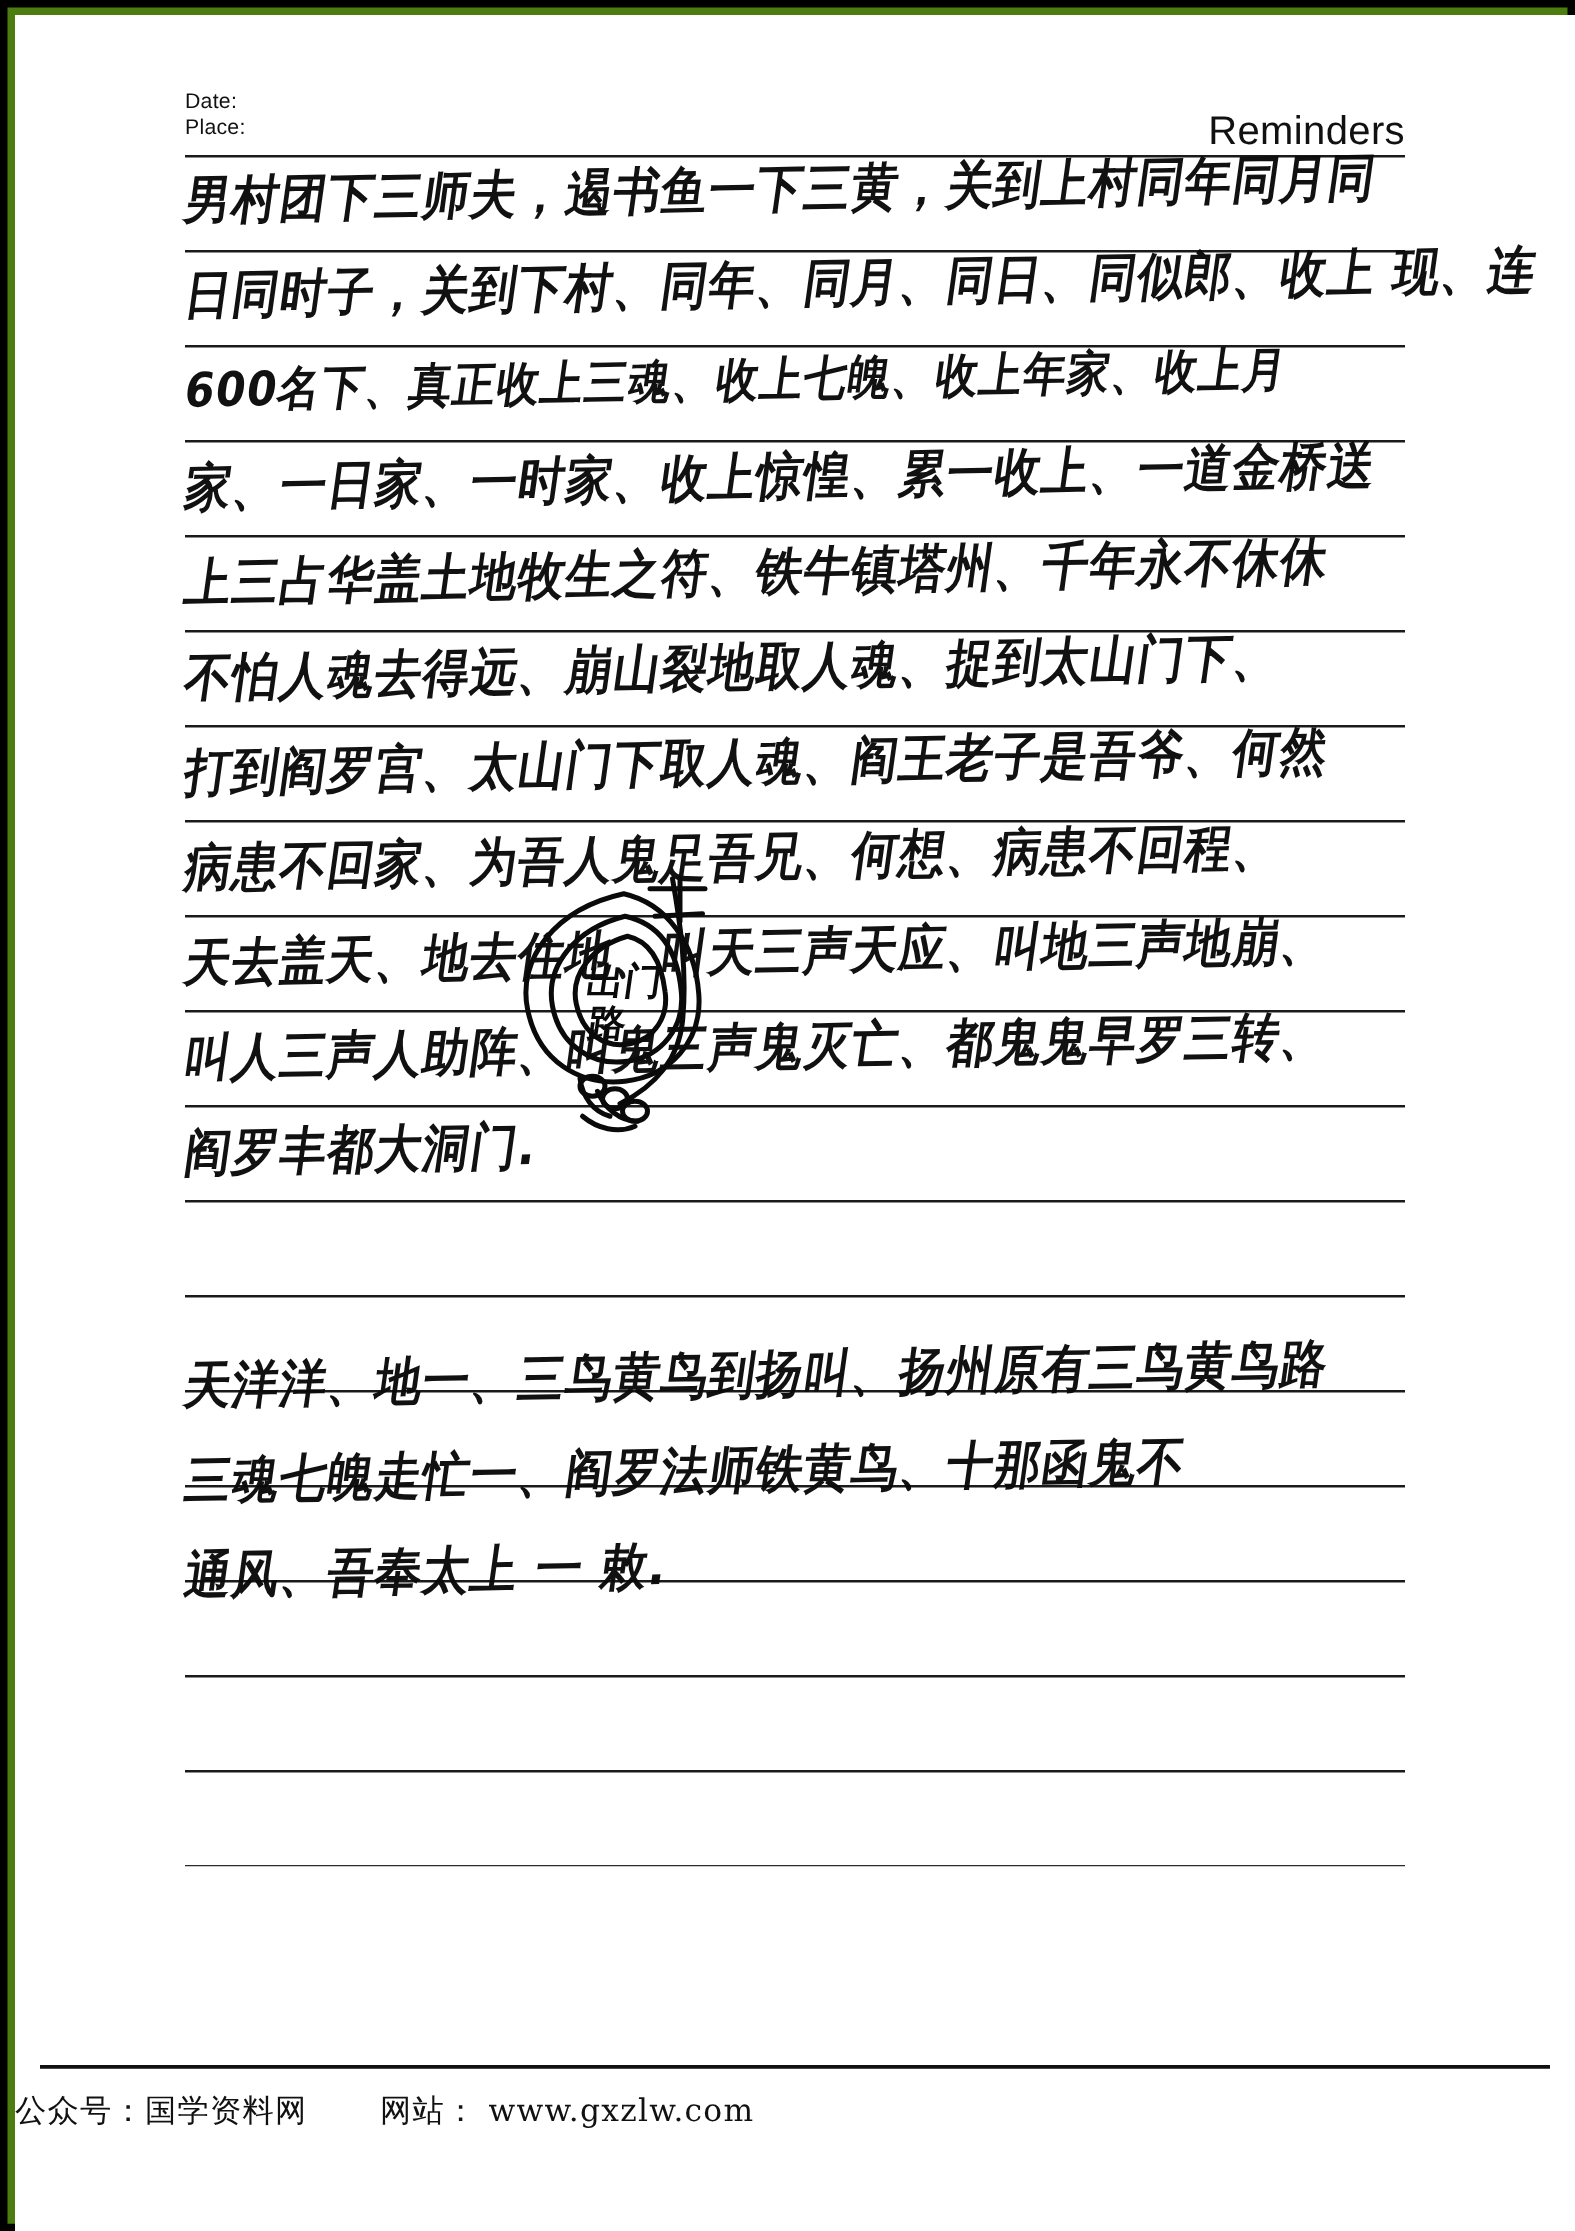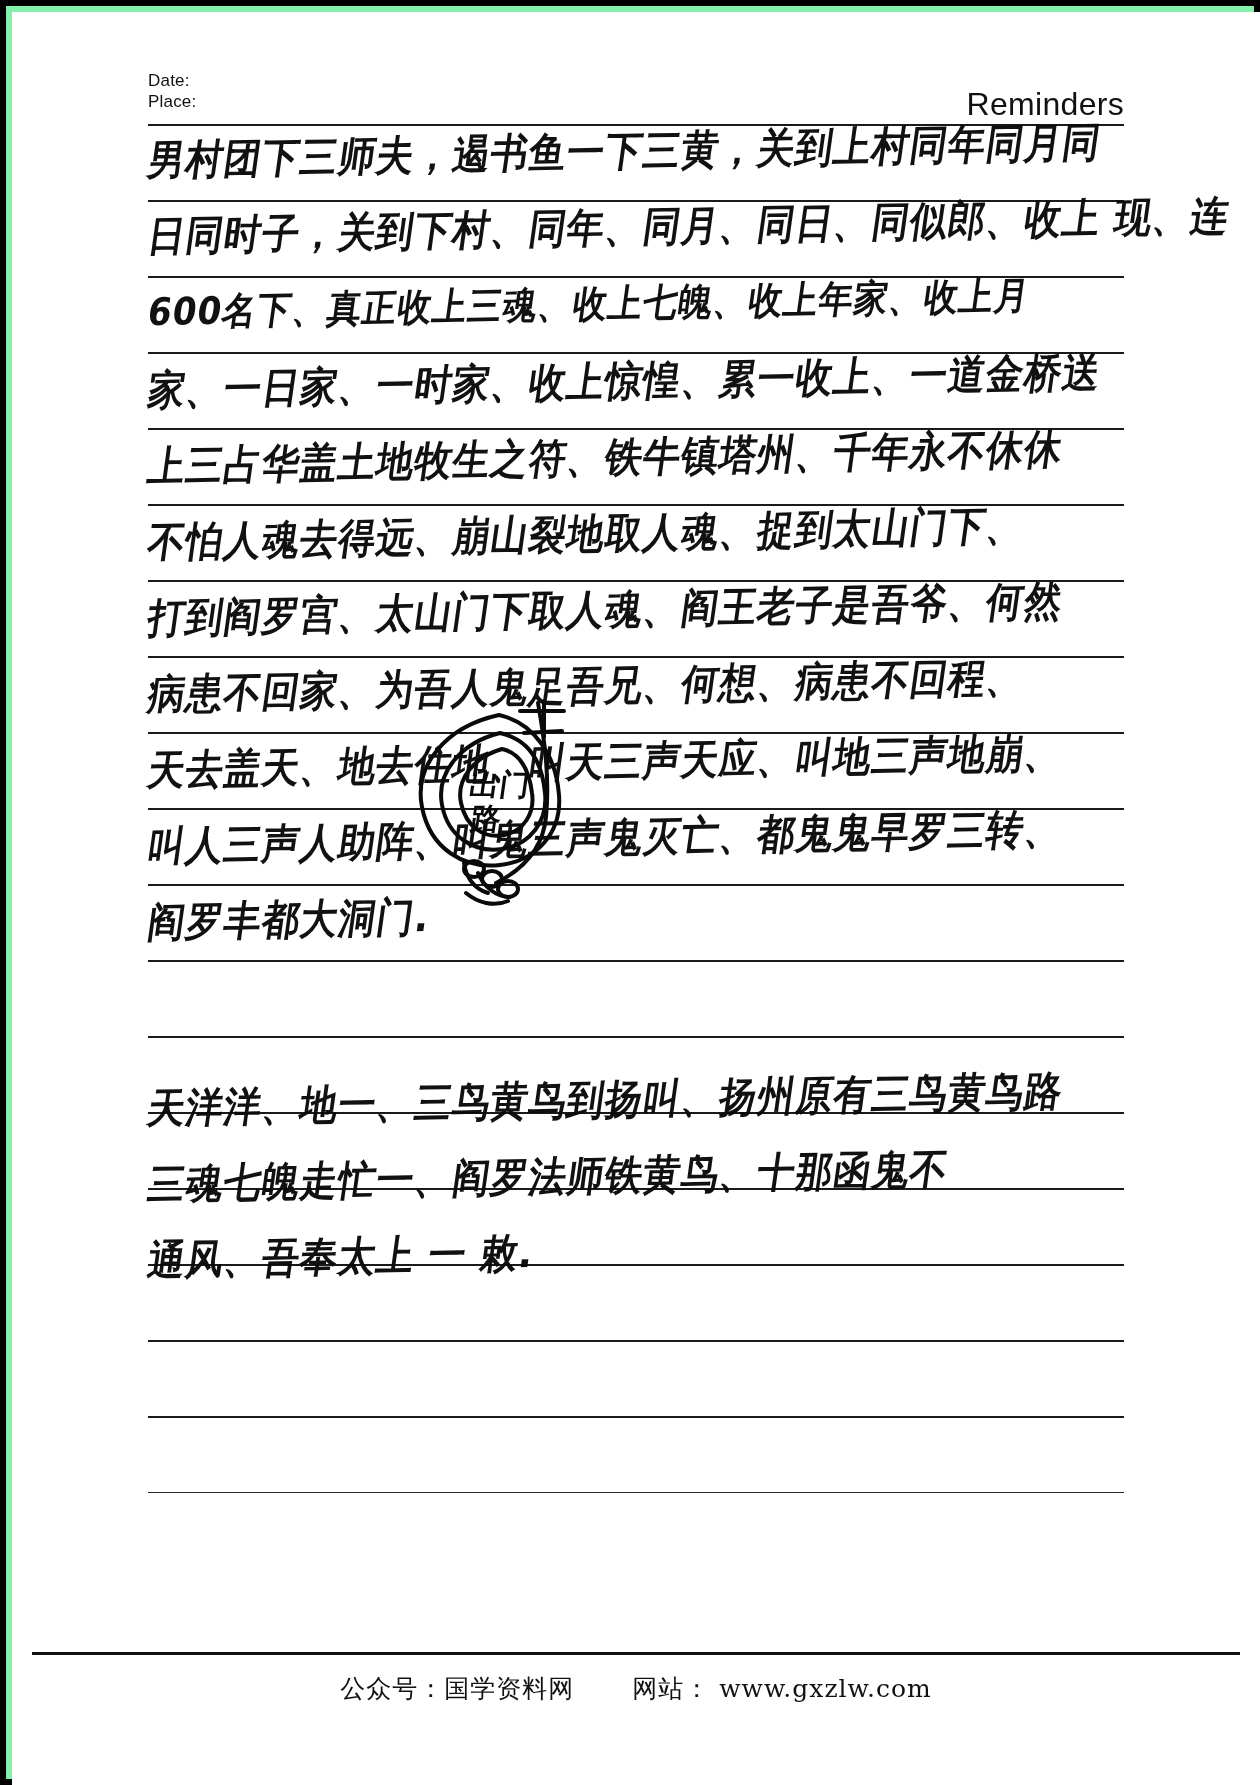--- a/index.html
+++ b/index.html
@@ -16,21 +16,21 @@
   }
 
   
   .page-frame {
     position: absolute;
     left: 0; top: 0;
     width: 1260px;
     height: 1785px;
     box-sizing: border-box;
     border: 6px solid #000000;
-    background: #86efac;
+    background: #4d7c0f;
   }
 
   .sheet {
     position: absolute;
     left: 6px; top: 6px;
     width: 1248px;
     height: 1773px;
     background: #ffffff;
   }
 
@@ -119,21 +119,21 @@
     top: 1640px;
     width: 1208px;
     height: 3px;
     background: #111111;
   }
   .footer {
     position: absolute;
     left: 0;
     top: 1660px;
     width: 1248px;
-    text-align: center;
+    text-align: left;
     font-family: "DejaVu Sans", sans-serif;
     font-size: 25px;
     color: #111111;
     letter-spacing: 1px;
   }
   .footer .url {
     font-family: "DejaVu Serif", serif;
   }
 </style>
 </head>

